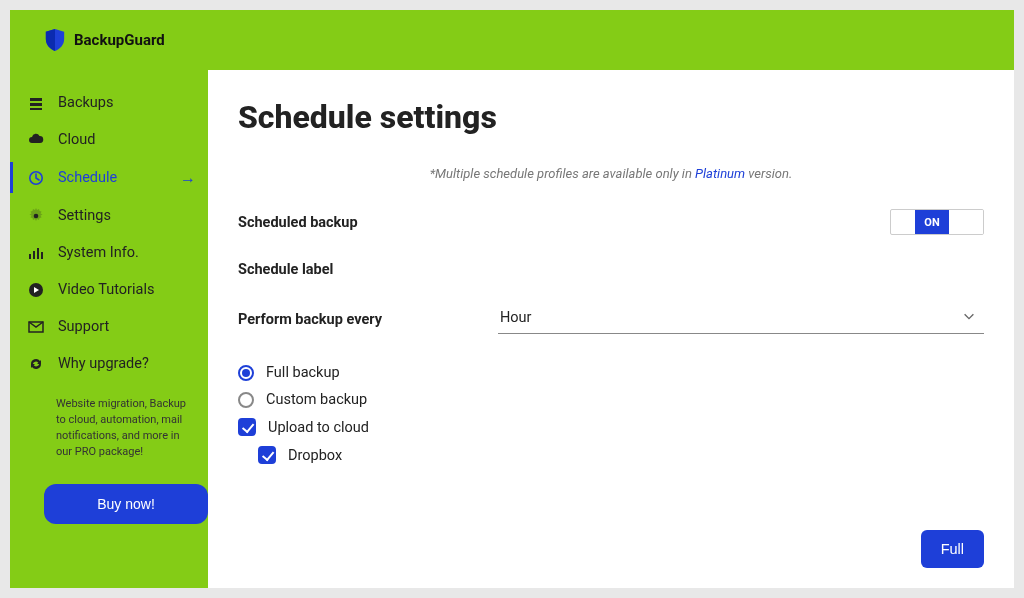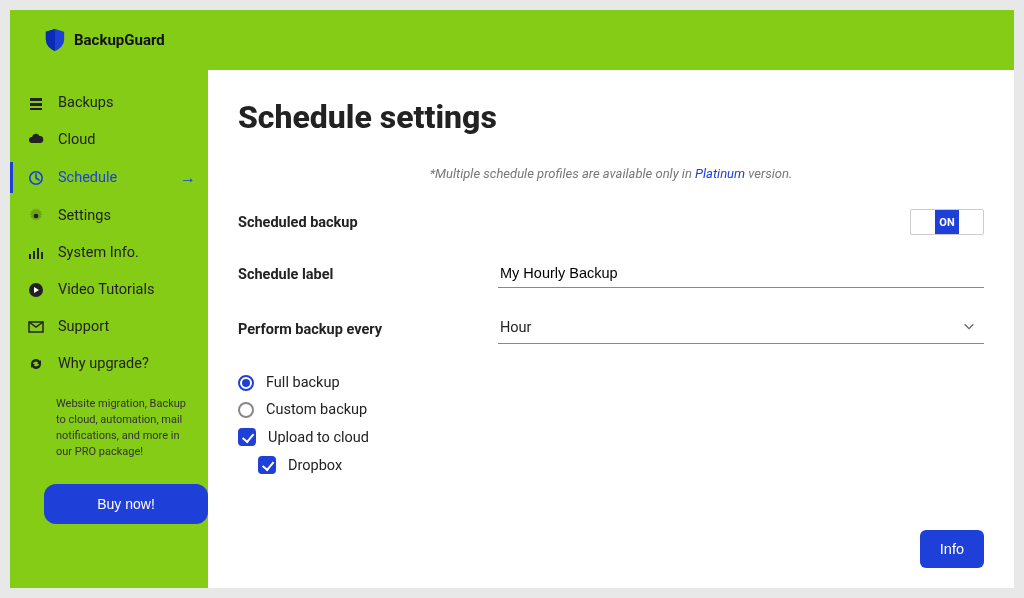--- a/index.html
+++ b/index.html
@@ -121,21 +121,21 @@
   margin-bottom: 26px;
 }
 .row-label {
   width: 260px;
   font-size:14.5px;
   font-weight:700;
   color:#222;
 }
 .toggle {
   margin-left:auto;
-  width: 74px;
+  width: 94px;
   height: 26px;
   border:1px solid #ccc;
   border-radius:2px;
   display:flex;
   cursor:pointer;
   overflow:hidden;
   padding-left:24px;
 }
 .toggle-on {
   flex:1;
@@ -327,21 +327,20 @@
       <div class="row">
         <div class="row-label">Scheduled backup</div>
         <div class="toggle">
           <div class="toggle-on">ON</div>
           <div class="toggle-off"></div>
         </div>
       </div>
 
       <div class="row">
         <div class="row-label">Schedule label</div>
-        <input class="field-input" value="My Hourly Backup" style="">
       </div>
 
       <div class="row">
         <div class="row-label">Perform backup every</div>
         <div class="select-wrap">
           <span class="select-value">Hour</span>
           <span class="select-caret">
             <svg width="14" height="14" viewBox="0 0 16 16">
                 <path d="M3 6l5 5 5-5" fill="none" stroke="#666" stroke-width="1.6"></path>
               </svg>
@@ -362,18 +361,18 @@
           <span class="check checked"></span>
           <span>Upload to cloud</span>
         </div>
         <div class="opt indent">
           <span class="check checked"></span>
           <span>Dropbox</span>
         </div>
       </div>
 
       <div class="save-row">
-        <button class="save-btn">Info</button>
+        <button class="save-btn">Full</button>
       </div>
     </div>
 
   </div>
 </div>
 
 </body></html>

